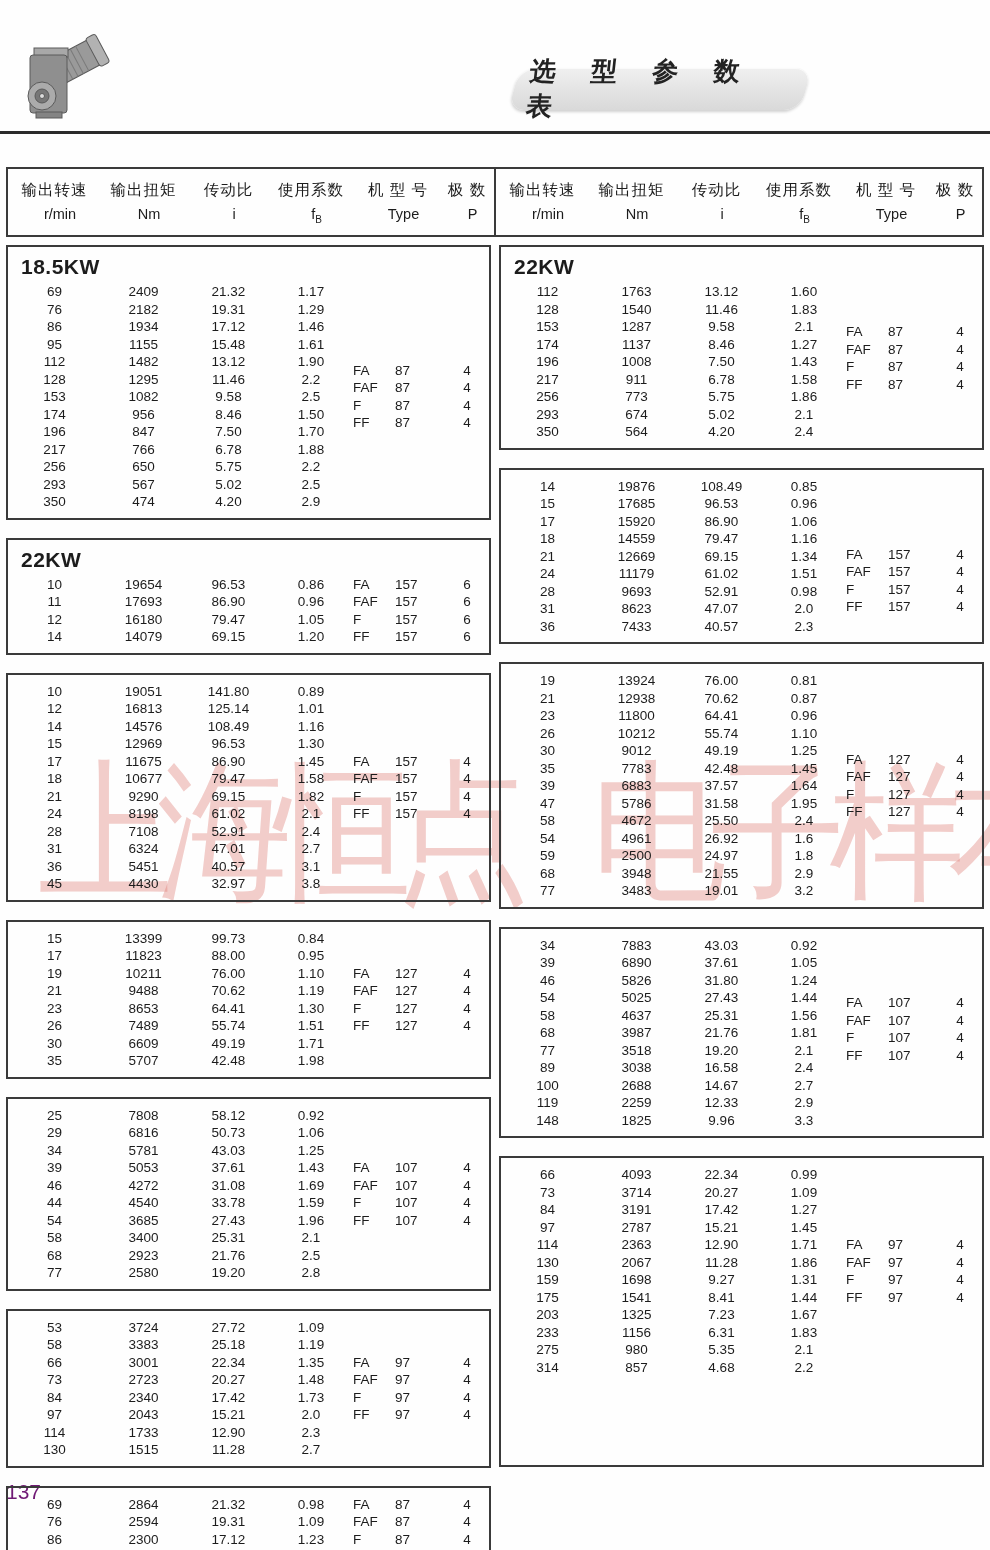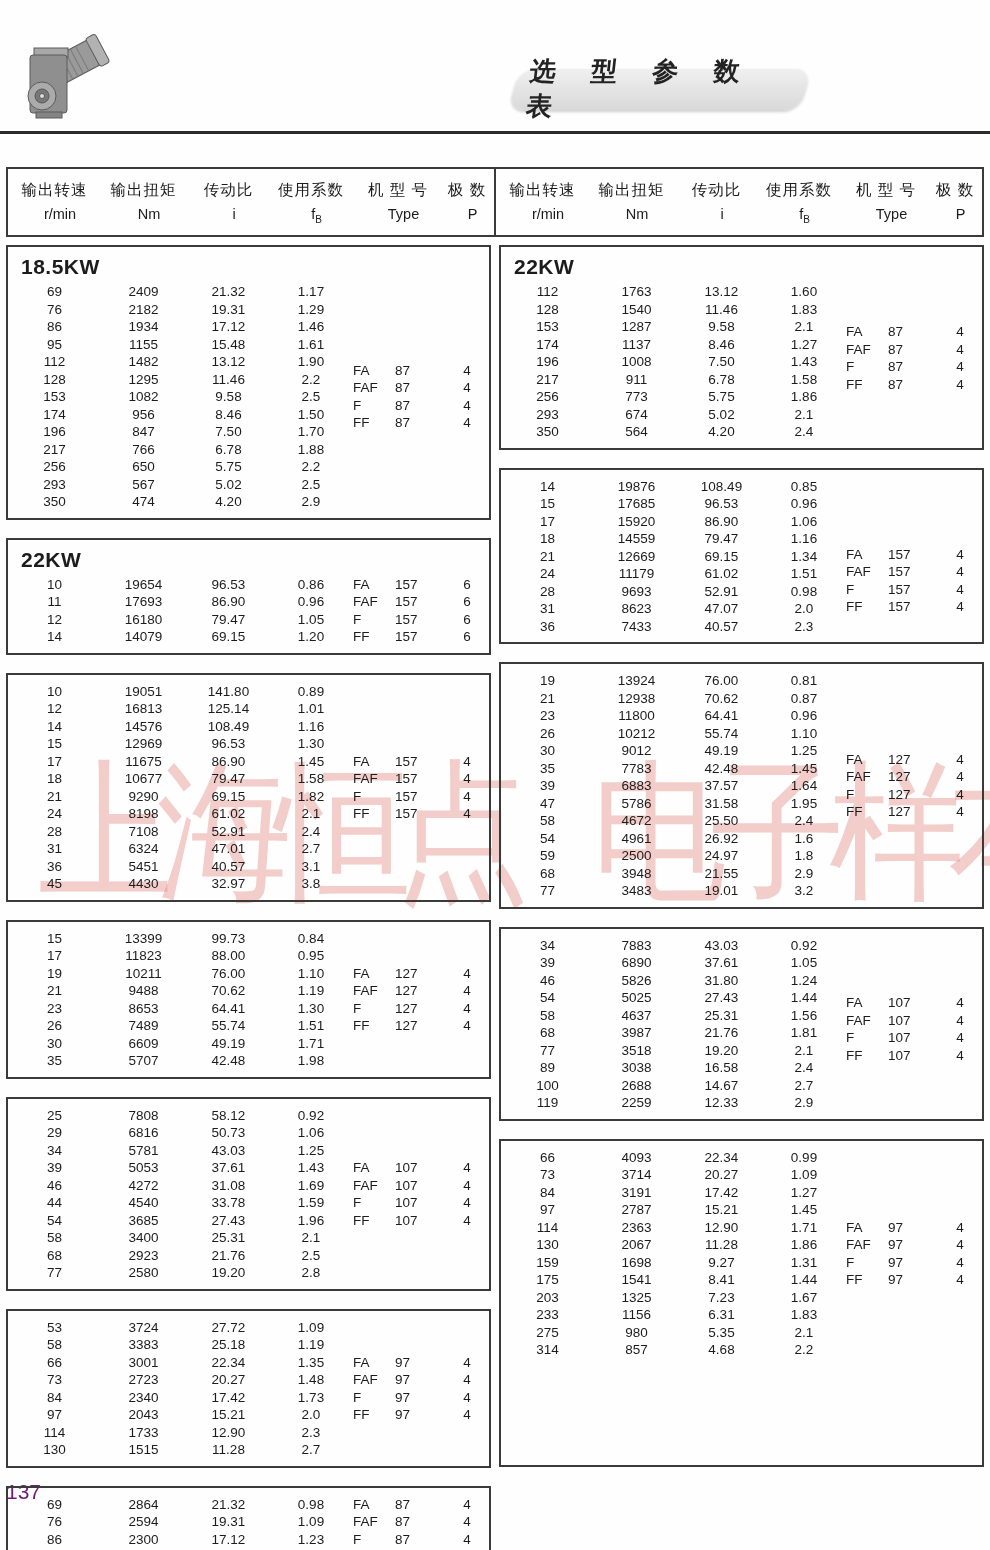--- a/index.html
+++ b/index.html
@@ -967,20 +967,26 @@
               <span>2688</span>
               <span>14.67</span>
               <span>2.7</span>
             </div>
             <div class="r">
               <span>119</span>
               <span>2259</span>
               <span>12.33</span>
               <span>2.9</span>
             </div>
+            <div class="r">
+              <span>148</span>
+              <span>1825</span>
+              <span>9.96</span>
+              <span>3.3</span>
+            </div>
             <div class="types" style="top: 65.75px;">
               <div class="ty">
                 <span class="f">FA</span>
                 <span class="s">107</span>
                 <span class="p">4</span>
               </div>
               <div class="ty">
                 <span class="f">FAF</span>
                 <span class="s">107</span>
                 <span class="p">4</span>

